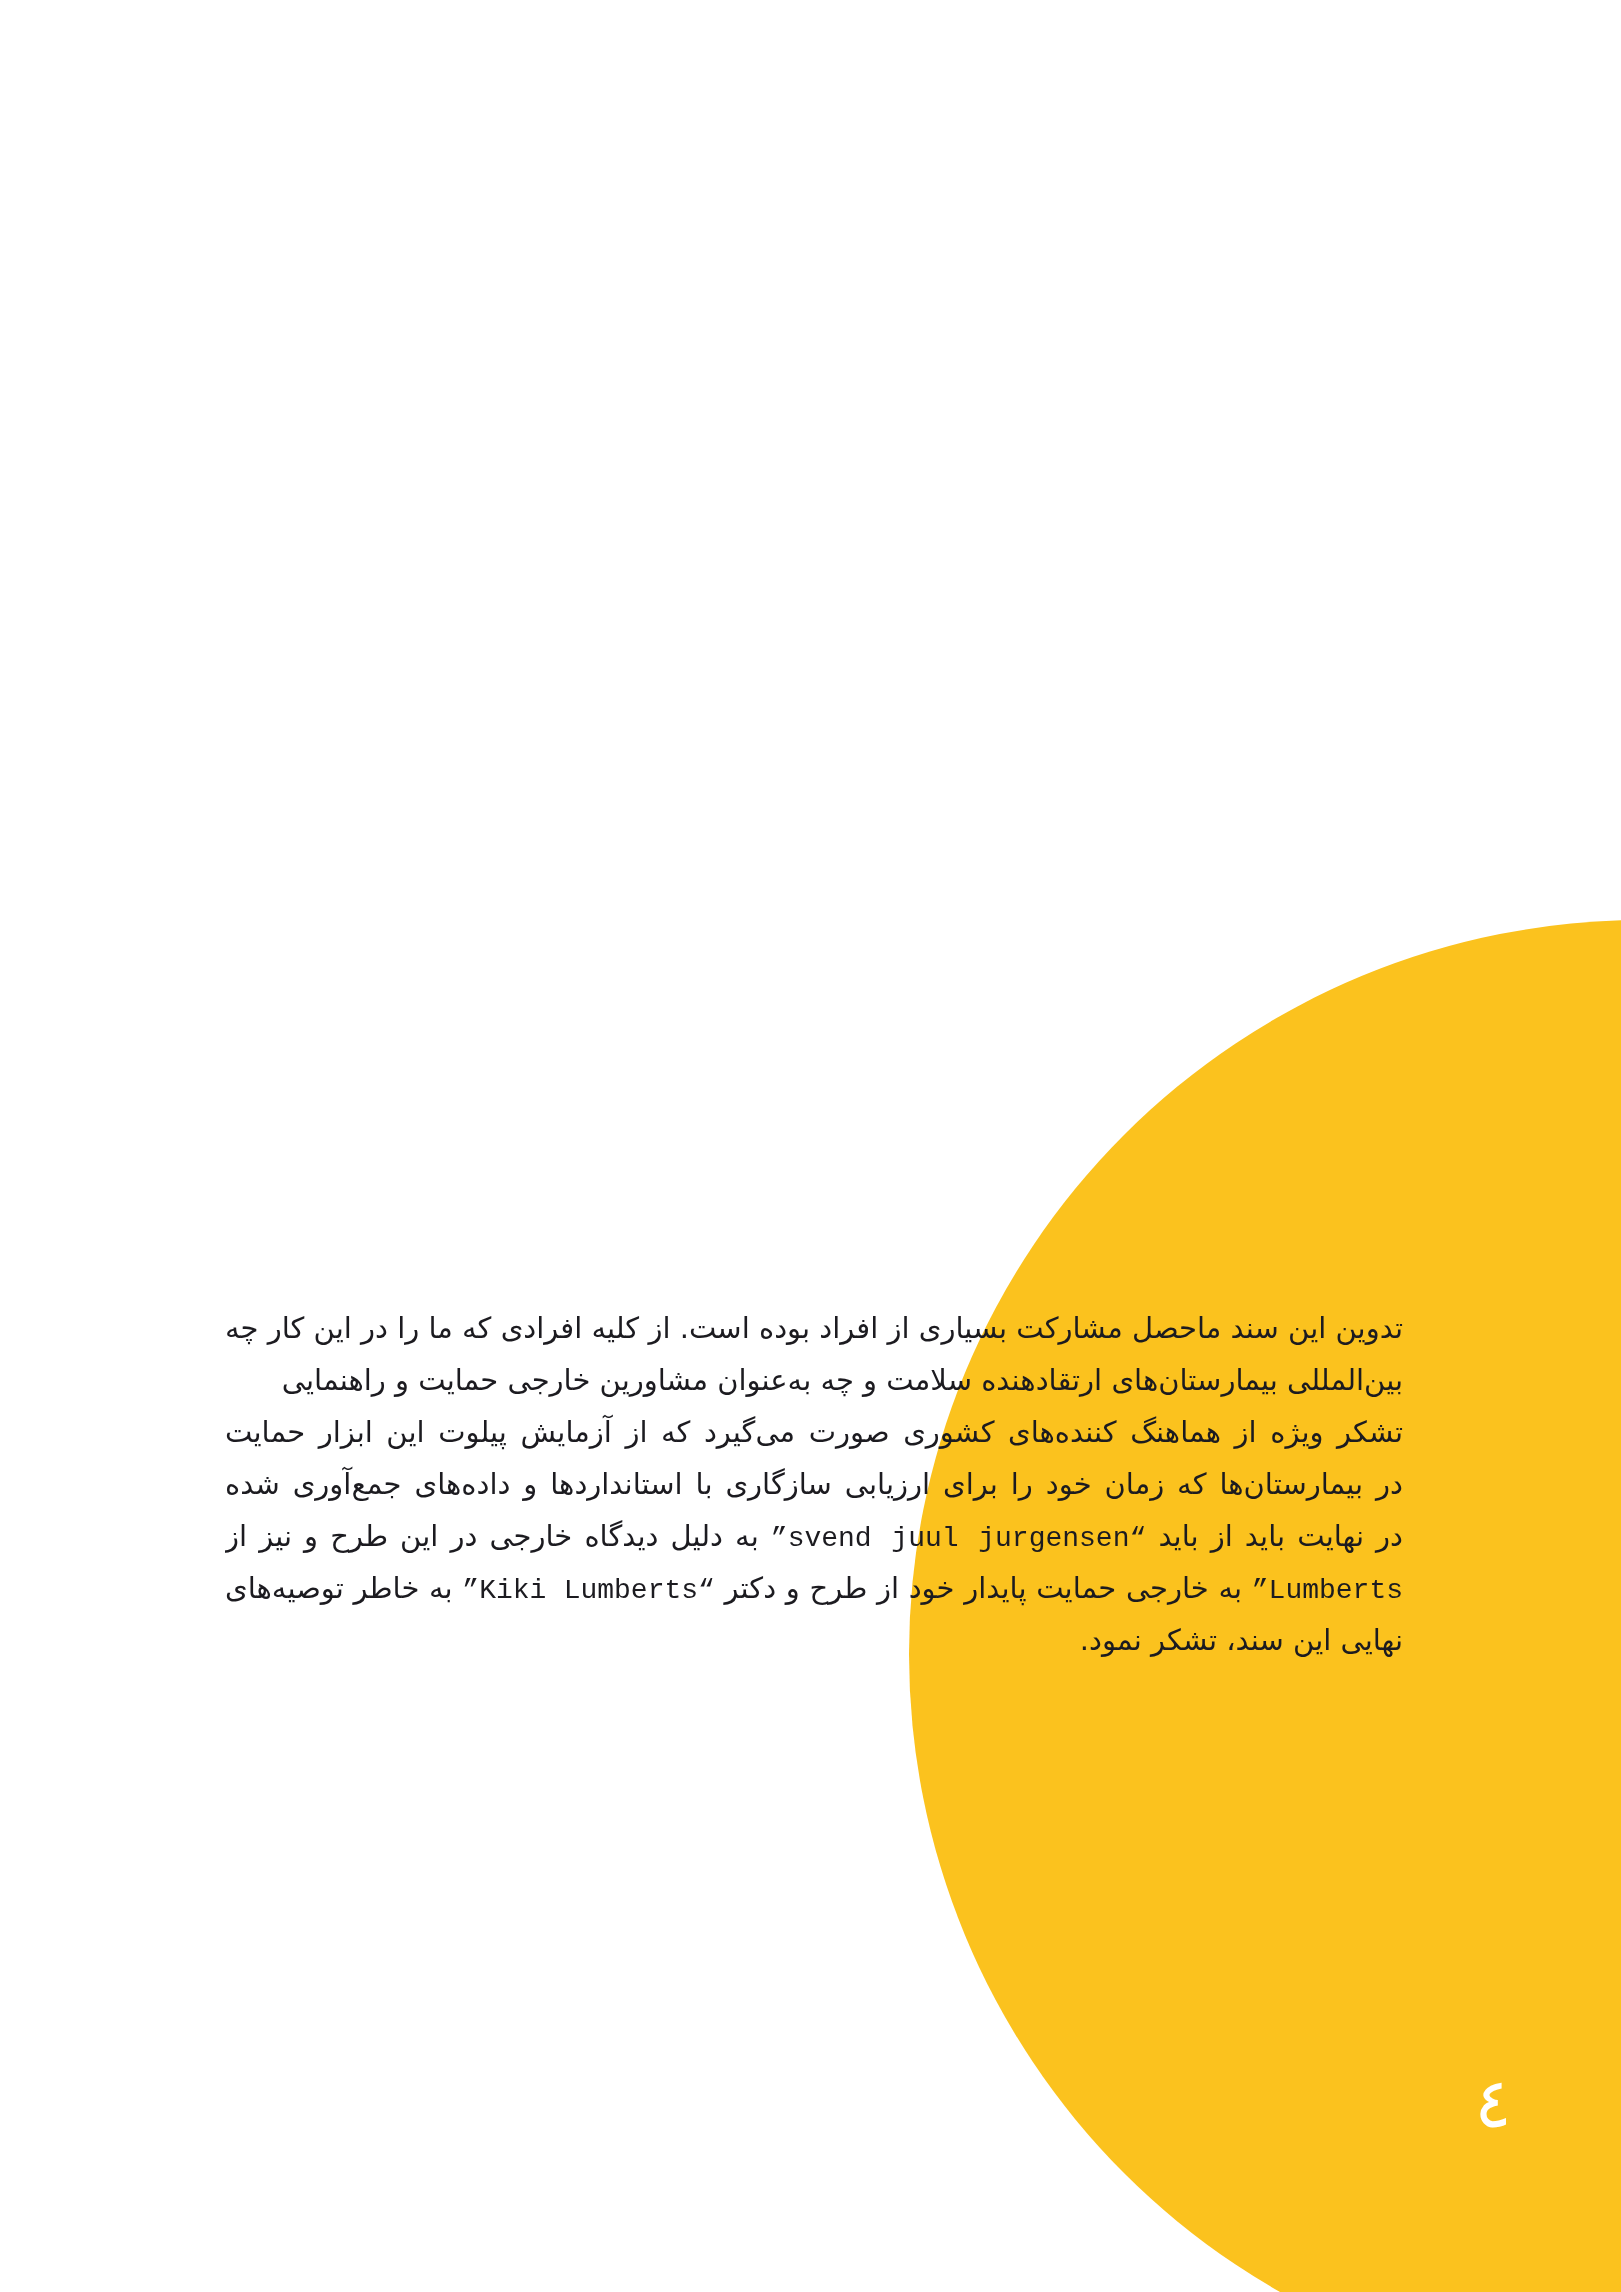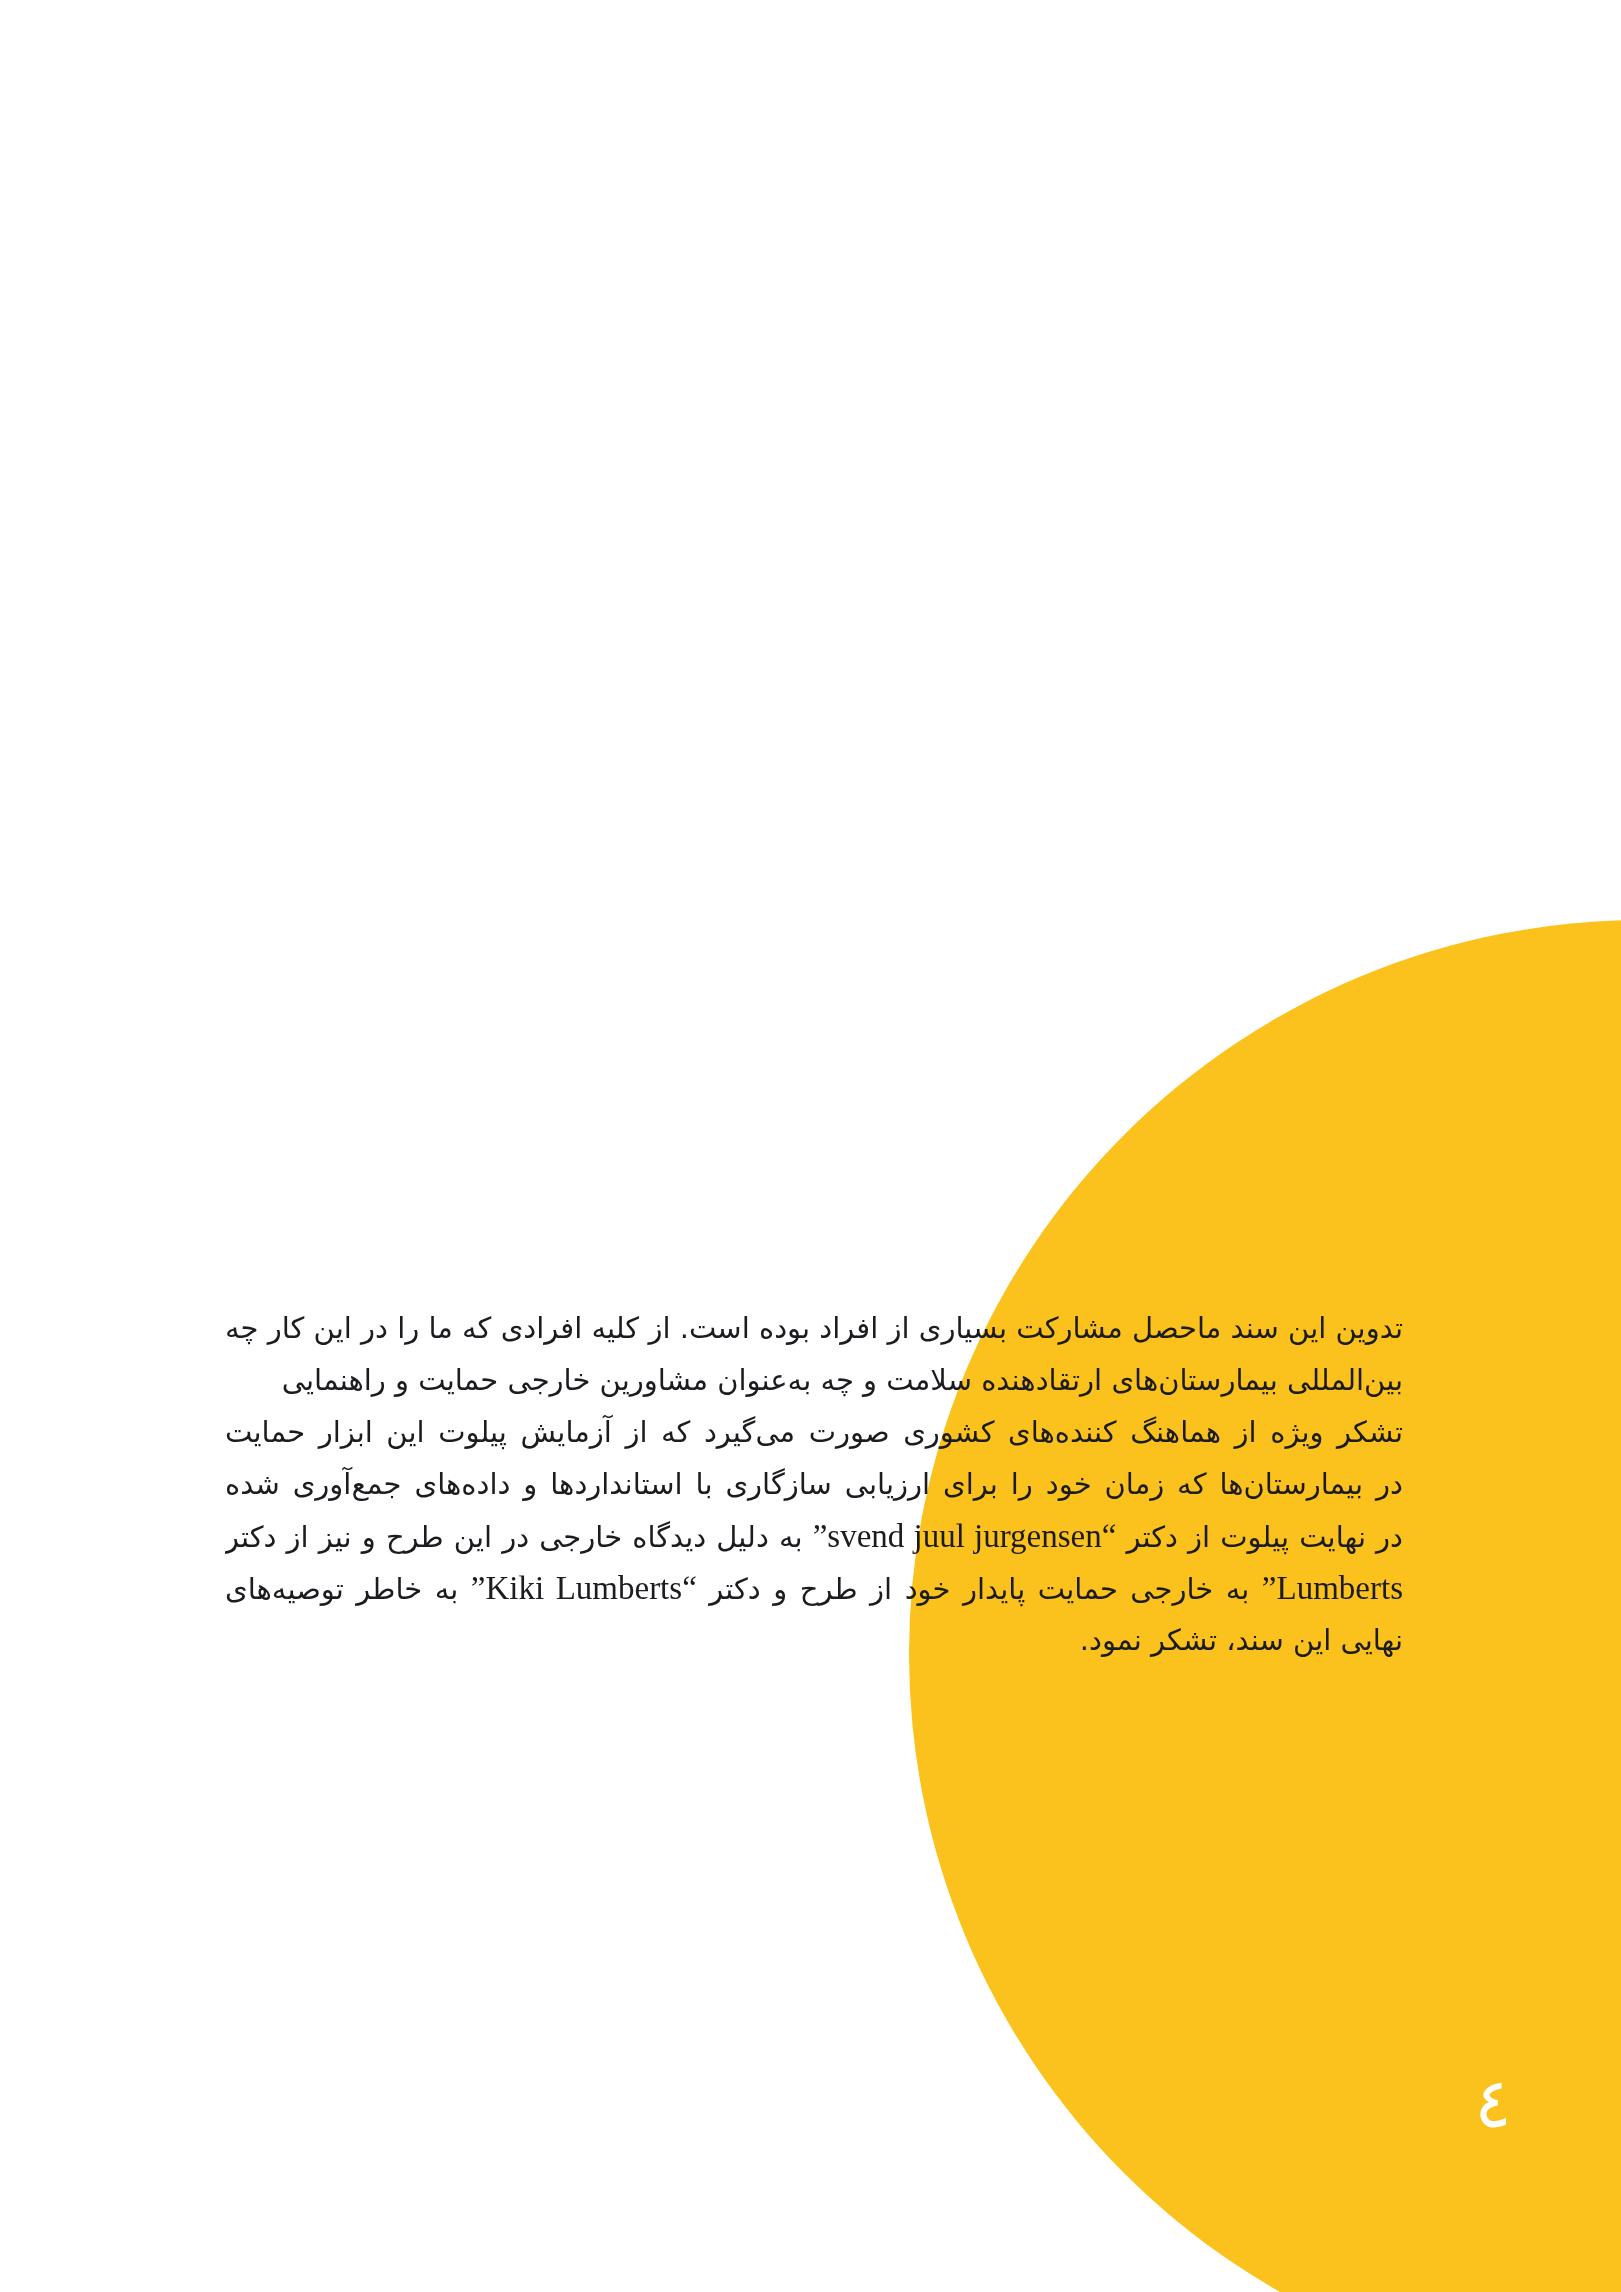--- a/index.html
+++ b/index.html
@@ -35,22 +35,22 @@
     color:var(--body-color,#1C1B20);
     font-size:29px;
   }
   .line{
     height:52px;line-height:52px;
     overflow:hidden;
   }
   .line.justify{text-align:justify;text-align-last:justify;}
   .line.start{text-align:right;}
   .latin{
-    font-family:Liberation Serif, serif;
-    font-size:33px;
+    font-family:Liberation Mono, monospace;
+    font-size:28px;
   }
   .page-number{
     position:absolute;
     left:1444px;top:2054px;
     width:98px;height:98px;line-height:98px;
     text-align:center;
     font-size:69px;
     color:var(--pagenum-color,#FFFFFF);
   }
 </style>
@@ -60,21 +60,21 @@
 <div class="page">
 
   <div class="circle"></div>
 
 
   <div class="body-block">
       <div class="line justify"><span class="fa-run">تدوین این سند ماحصل مشارکت بسیاری از افراد بوده است. از کلیه افرادی که ما را در این کار چه به عنوان گروه‌های کاری شبکه</span></div>
       <div class="line start"><span class="fa-run">بین‌المللی بیمارستان‌های ارتقادهنده سلامت و چه به‌عنوان مشاورین خارجی حمایت و راهنمایی نمودند سپاسگزاریم.</span></div>
       <div class="line justify"><span class="fa-run">تشکر ویژه از هماهنگ کننده‌های کشوری صورت می‌گیرد که از آزمایش پیلوت این ابزار حمایت کردند و نیز از کارکنان سلامتی</span></div>
       <div class="line justify"><span class="fa-run">در بیمارستان‌ها که زمان خود را برای ارزیابی سازگاری با استانداردها و داده‌های جمع‌آوری شده درباره شاخص‌های ارتقای</span></div>
-      <div class="line justify"><span class="fa-run">در نهایت پیلوت از دکتر </span><span class="latin">“svend juul jurgensen”</span><span class="fa-run"> به دلیل دیدگاه خارجی در این طرح و نیز از دکتر </span></div>
+      <div class="line justify"><span class="fa-run">در نهایت باید از باید </span><span class="latin">“svend juul jurgensen”</span><span class="fa-run"> به دلیل دیدگاه خارجی در این طرح و نیز از دکتر </span></div>
       <div class="line justify"><span class="latin">Lumberts”</span><span class="fa-run"> به خارجی حمایت پایدار خود از طرح و دکتر </span><span class="latin">“Kiki Lumberts”</span><span class="fa-run"> به خاطر توصیه‌های کارشناسانه برای تدوین</span></div>
       <div class="line start"><span class="fa-run">نهایی این سند، تشکر نمود.</span></div>
     </div>
 
   <div class="page-number">٤</div>
 
 </div>
 
 
 </body></html>

